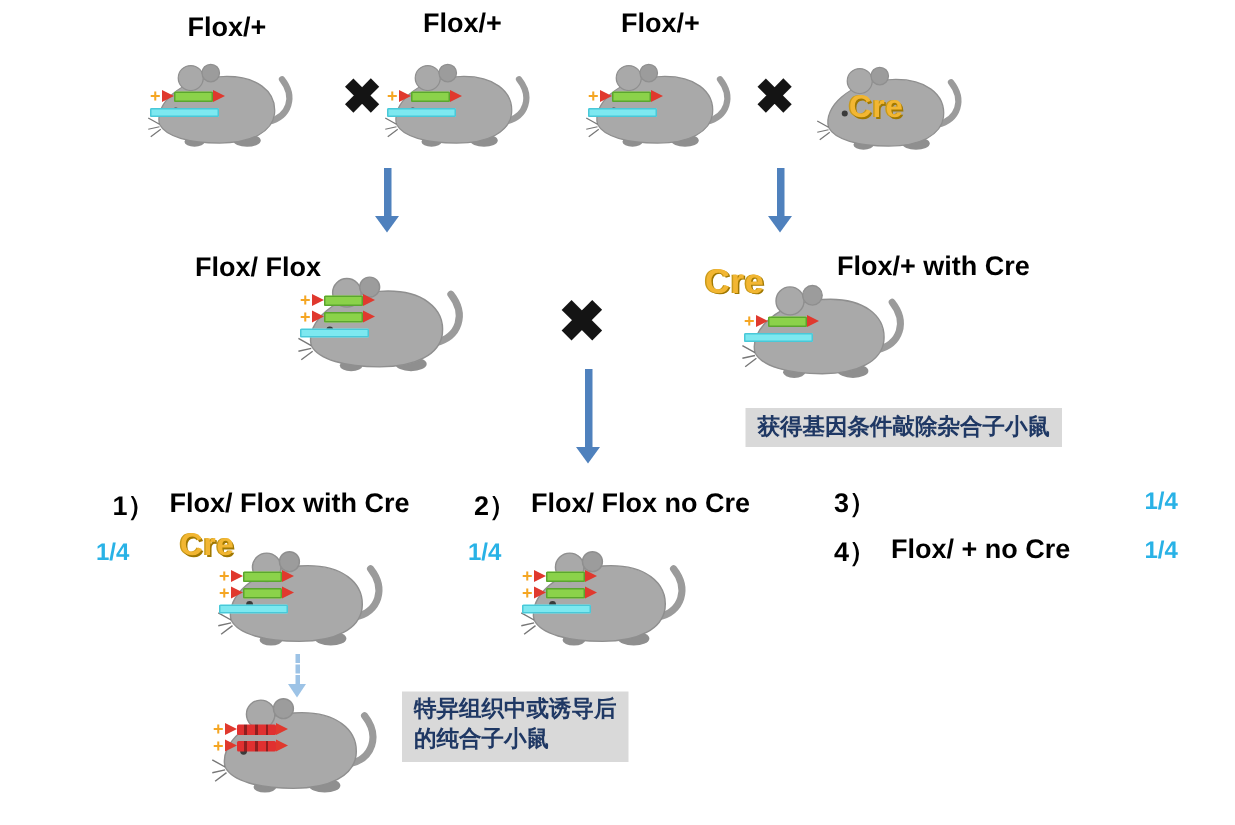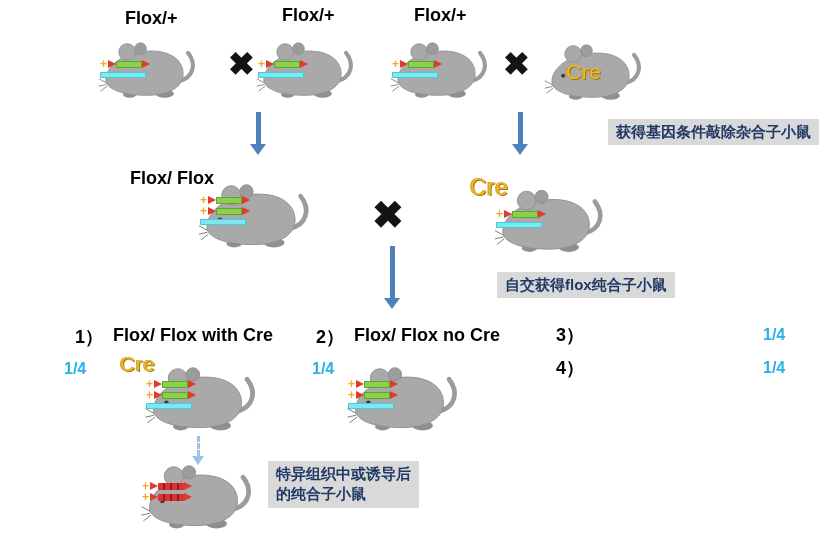--- a/index.html
+++ b/index.html
@@ -7,24 +7,24 @@
     position:relative;width:823px;height:550px;background:#ffffff;
     font-family:"Liberation Sans", sans-serif;overflow:hidden;margin-left:20px;
   }
   .geno{position:absolute;font-weight:bold;font-size:18px;color:#000;white-space:nowrap;}
   .cross{position:absolute;font-weight:900;color:#141414;line-height:1;}
   .note{
     position:absolute;background:var(--note-bg);color:var(--note-text);
     font-weight:bold;font-size:15px;padding:3px 8px;white-space:nowrap;line-height:1.35;
   }
   .note.multi{white-space:normal;}
-  .note.multi div{white-space:nowrap;}
+  .note.multi div{white-space:nowrap;font-family:Liberation Mono, monospace;}
   .ratio{position:absolute;color:var(--ratio-blue);font-weight:bold;font-size:16px;}
   .cre{
-    position:absolute;color:var(--cre-yellow);font-weight:normal;
+    position:absolute;color:var(--cre-yellow);font-weight:bold;
     text-shadow:1px 1px 0 #a07800, -1px 0 0 #c99a1a;letter-spacing:.5px;
   }
   .mouse{position:absolute;}
   .mouse-body{position:absolute;inset:0;}
   .construct{position:absolute;display:flex;flex-direction:column;gap:3px;}
   .arow{display:flex;align-items:center;height:8px;}
   .tri{width:0;height:0;border-top:4px solid transparent;border-bottom:4px solid transparent;border-left:8px solid var(--loxp-red);}
   .bar{height:7px;border-radius:1px;}
   .bar.green{width:26px;background:var(--flox-green);box-shadow:inset 0 0 0 1px #5aa62e;}
   .bar.cyan{width:46px;height:6px;background:var(--wt-cyan);box-shadow:inset 0 0 0 1px #49c8d8;}
@@ -136,21 +136,20 @@
   </div>
 
   <div class="arrow" style="left:230px;top:112px">
     <div class="shaft" style="height:32px"></div>
       <div class="head"></div>
   </div>
   <div class="arrow" style="left:492px;top:112px">
     <div class="shaft" style="height:32px"></div>
       <div class="head"></div>
   </div>
-  <div class="note" style="left:588px;top:119px">获得基因条件敲除杂合子小鼠</div>
 
   <div class="geno" style="left:110px;top:168px">Flox/ Flox</div>
   <div class="mouse" style="left:178px;top:180px;width:114px;height:76px">
     <div class="mouse-body">
 <svg viewBox="0 0 120 78" width="100%" height="100%" preserveAspectRatio="xMidYMid meet">
   <path d="M97 50 C114 46 119 30 108 16" fill="none" stroke="#9b9b9b" stroke-width="5" stroke-linecap="round"></path>
   <ellipse cx="80" cy="65" rx="11" ry="5" fill="#8f8f8f"></ellipse>
   <ellipse cx="38" cy="66" rx="8" ry="4" fill="#8f8f8f"></ellipse>
   <path d="M10 52 C6 36 26 16 58 14 C88 12 104 26 102 44 C100 58 84 67 58 67 C34 67 15 62 10 52 Z" fill="var(--mouse-gray)" stroke="#8f8f8f"></path>
   <circle cx="35" cy="15" r="10" fill="var(--mouse-gray)" stroke="#8f8f8f"></circle>
@@ -171,20 +170,21 @@
           <span class="bar green"></span>
           <span class="tri"></span>
         </div>
         <div class="arow">
           <span class="bar cyan"></span>
         </div>
       </div>
   </div>
   <div class="cross" style="left:352px;top:196px;font-size:38px">✖</div>
   <div class="cre" style="left:450px;top:174px;font-size:23px">Cre</div>
+  <div class="geno" style="left:538px;top:167px">Flox/+ with Cre</div>
   <div class="mouse" style="left:474px;top:186px;width:112px;height:74px">
     <div class="mouse-body">
 <svg viewBox="0 0 120 78" width="100%" height="100%" preserveAspectRatio="xMidYMid meet">
   <path d="M97 50 C114 46 119 30 108 16" fill="none" stroke="#9b9b9b" stroke-width="5" stroke-linecap="round"></path>
   <ellipse cx="80" cy="65" rx="11" ry="5" fill="#8f8f8f"></ellipse>
   <ellipse cx="38" cy="66" rx="8" ry="4" fill="#8f8f8f"></ellipse>
   <path d="M10 52 C6 36 26 16 58 14 C88 12 104 26 102 44 C100 58 84 67 58 67 C34 67 15 62 10 52 Z" fill="var(--mouse-gray)" stroke="#8f8f8f"></path>
   <circle cx="35" cy="15" r="10" fill="var(--mouse-gray)" stroke="#8f8f8f"></circle>
   <circle cx="51" cy="11" r="7" fill="#9c9c9c" stroke="#8f8f8f"></circle>
   <circle cx="23" cy="41" r="2.4" fill="#3a3a3a"></circle>
@@ -195,21 +195,21 @@
           <span class="plus">+</span>
           <span class="tri"></span>
           <span class="bar green"></span>
           <span class="tri"></span>
         </div>
         <div class="arow">
           <span class="bar cyan"></span>
         </div>
       </div>
   </div>
-  <div class="note" style="left:477px;top:272px">自交获得flox纯合子小鼠</div>
+  <div class="note" style="left:477px;top:272px">获得基因条件敲除杂合子小鼠</div>
 
   <div class="arrow" style="left:364px;top:246px">
     <div class="shaft" style="height:52px"></div>
       <div class="head"></div>
   </div>
 
   <div class="offrow" style="left:55px;top:325px">
     <span>1）</span>
     <span>Flox/ Flox with Cre</span>
   </div>
@@ -282,20 +282,21 @@
       </div>
   </div>
 
   <div class="offrow" style="left:536px;top:323px">
     <span>3）</span>
   </div>
   <div class="ratio" style="left:743px;top:326px">1/4</div>
 
   <div class="offrow" style="left:536px;top:356px">
     <span>4）</span>
+    <span>Flox/ + no Cre</span>
   </div>
   <div class="ratio" style="left:743px;top:359px">1/4</div>
 
   <div class="arrow dashed" style="left:172px;top:436px">
     <div class="shaft" style="height:20px"></div>
       <div class="head"></div>
   </div>
 
   <div class="mouse" style="left:120px;top:462px;width:115px;height:74px">
     <div class="mouse-body">

